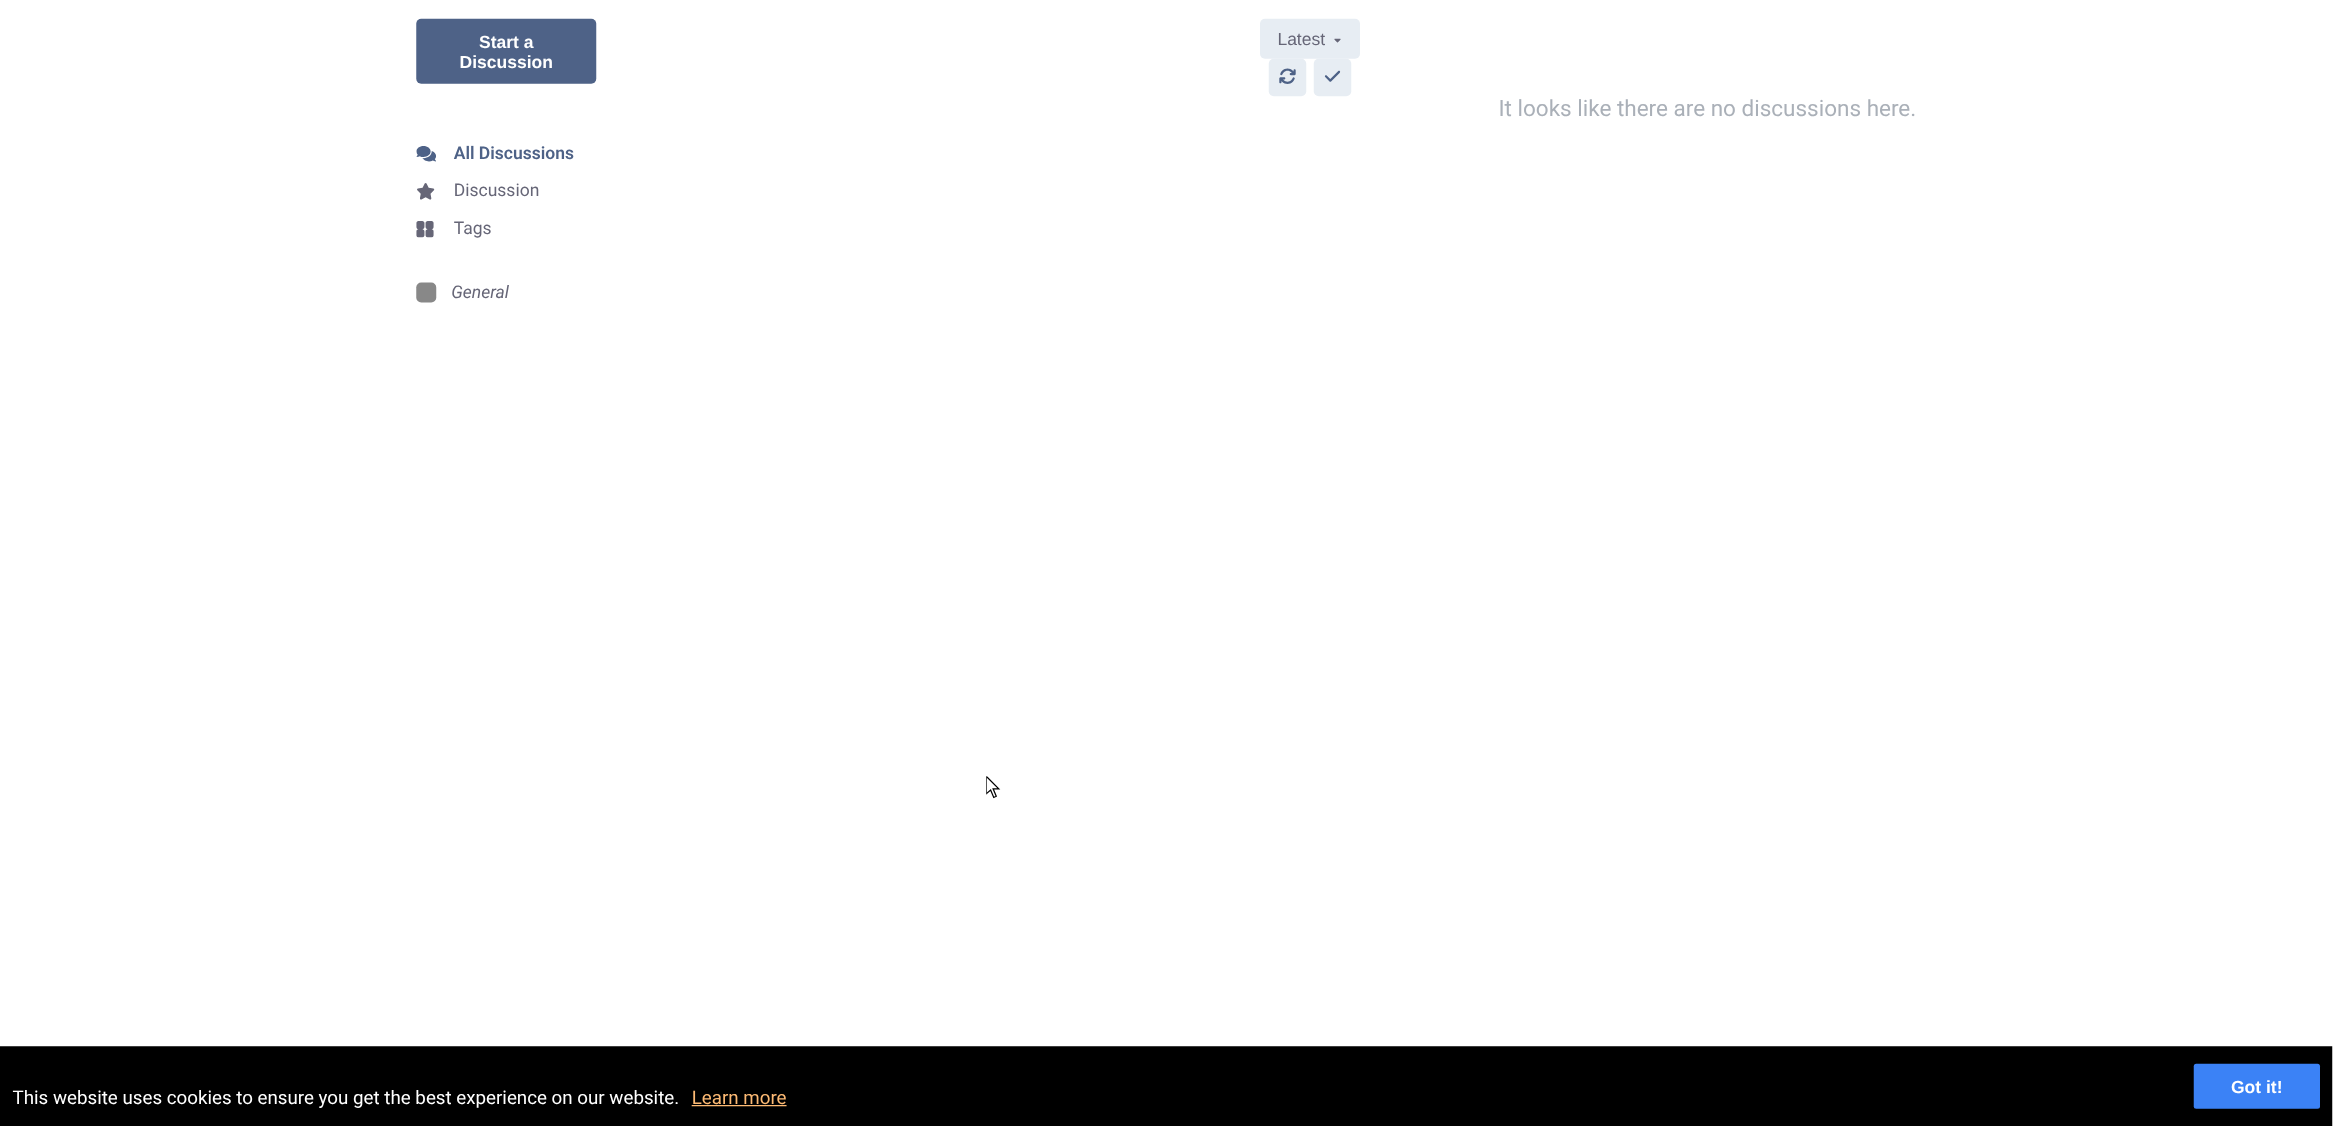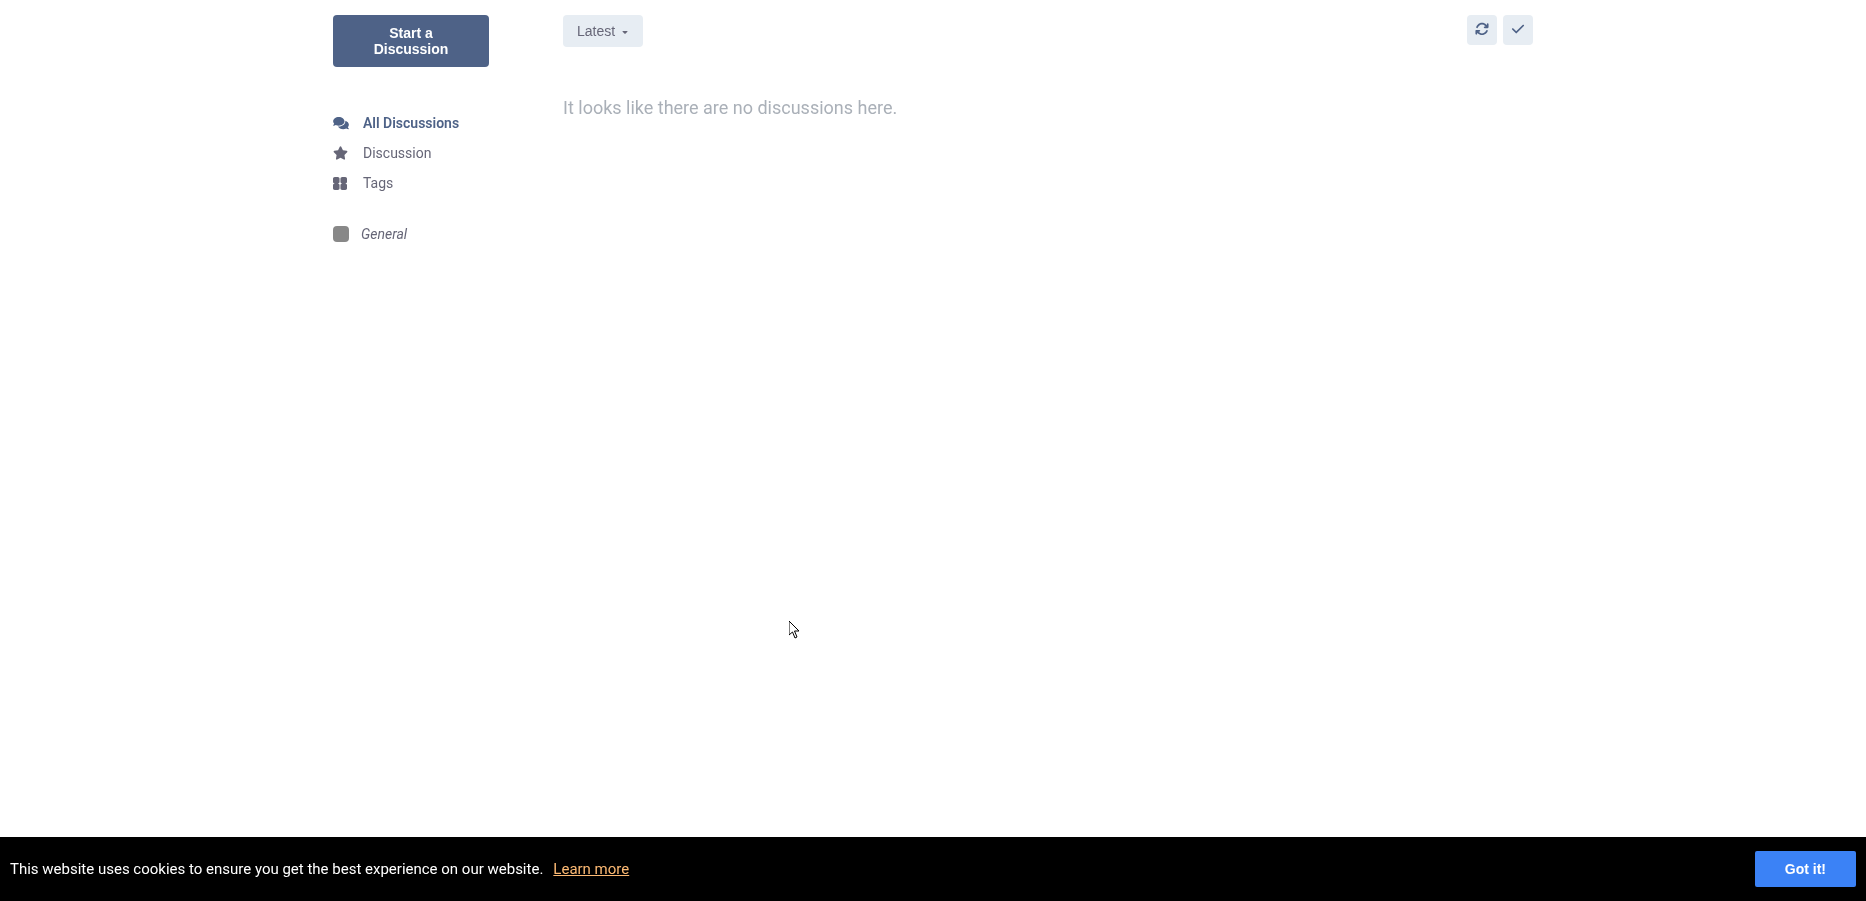--- a/index.html
+++ b/index.html
@@ -32,21 +32,21 @@
     }
     .start-btn {
       background: #4e6287;
       color: #fff;
       border: none;
       border-radius: 4px;
       padding: 10px 20px;
       font-size: 14px;
       font-weight: 600;
       cursor: pointer;
-      width: 156px;
+      width: 144px;
       text-align: center;
     }
     .nav-list {
       list-style: none;
       margin-top: 41px;
     }
     .nav-item {
       display: flex;
       align-items: center;
       padding: 7px 0;
@@ -83,21 +83,23 @@
     }
     .tag-swatch {
       width: 16px;
       height: 16px;
       border-radius: 4px;
       background: #888;
       margin-right: 12px;
     }
     .toolbar {
       display: flex;
+      align-items: center;
       justify-content: space-between;
+      flex-direction: column;
     }
     .toolbar-left {
       display: flex;
       align-items: center;
     }
     .sort-btn {
       background: #e7edf3;
       border: none;
       border-radius: 4px;
       padding: 8px 14px;
@@ -123,34 +125,33 @@
       cursor: pointer;
       display: inline-flex;
       align-items: center;
       justify-content: center;
       color: #4e6287;
     }
     .icon-btn svg {
       fill: currentColor;
     }
     .empty-state {
-      text-align: left;
+      text-align: right;
       color: #aab0b8;
       font-size: 18px;
-      margin-top: 50px;
     }
     .cookie-bar {
       position: absolute;
       bottom: 0;
       left: 0;
       right: 0;
       background: #000;
       color: #fff;
       display: flex;
-      align-items: center;
+      align-items: flex-end;
       justify-content: space-between;
       padding: 14px 10px;
       font-size: 15px;
     }
     .cookie-left {
       display: flex;
       align-items: center;
     }
     .cookie-msg {
       margin-right: 10px;

